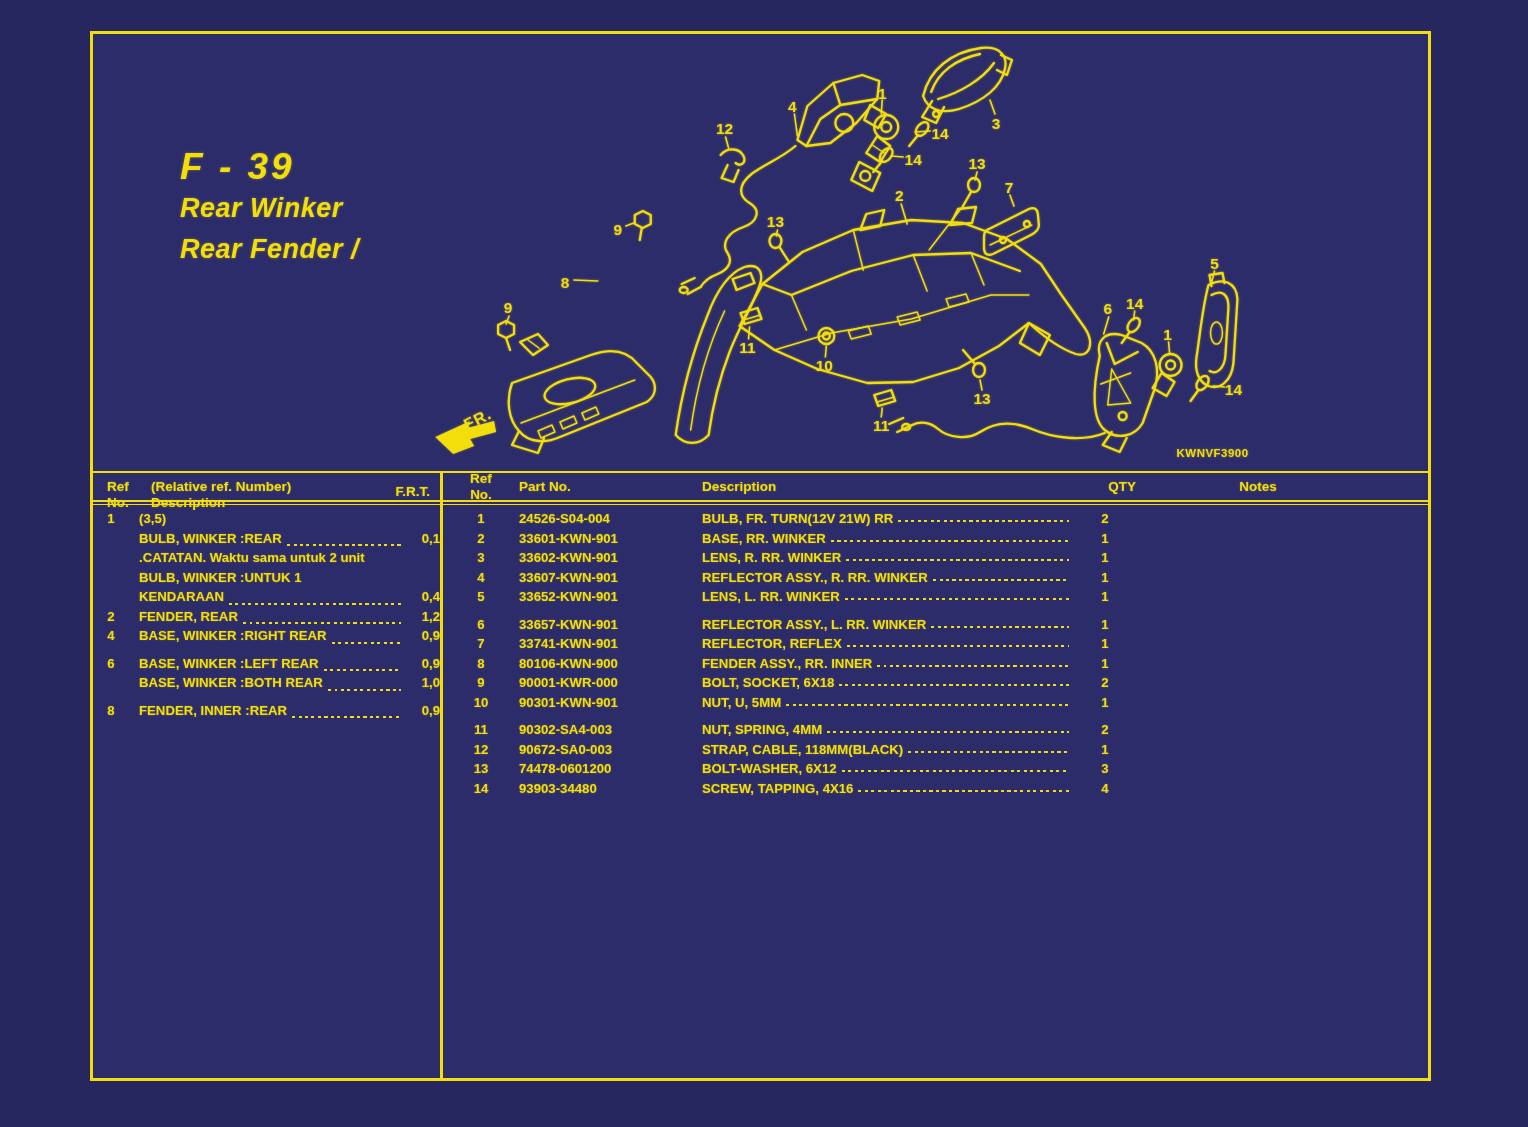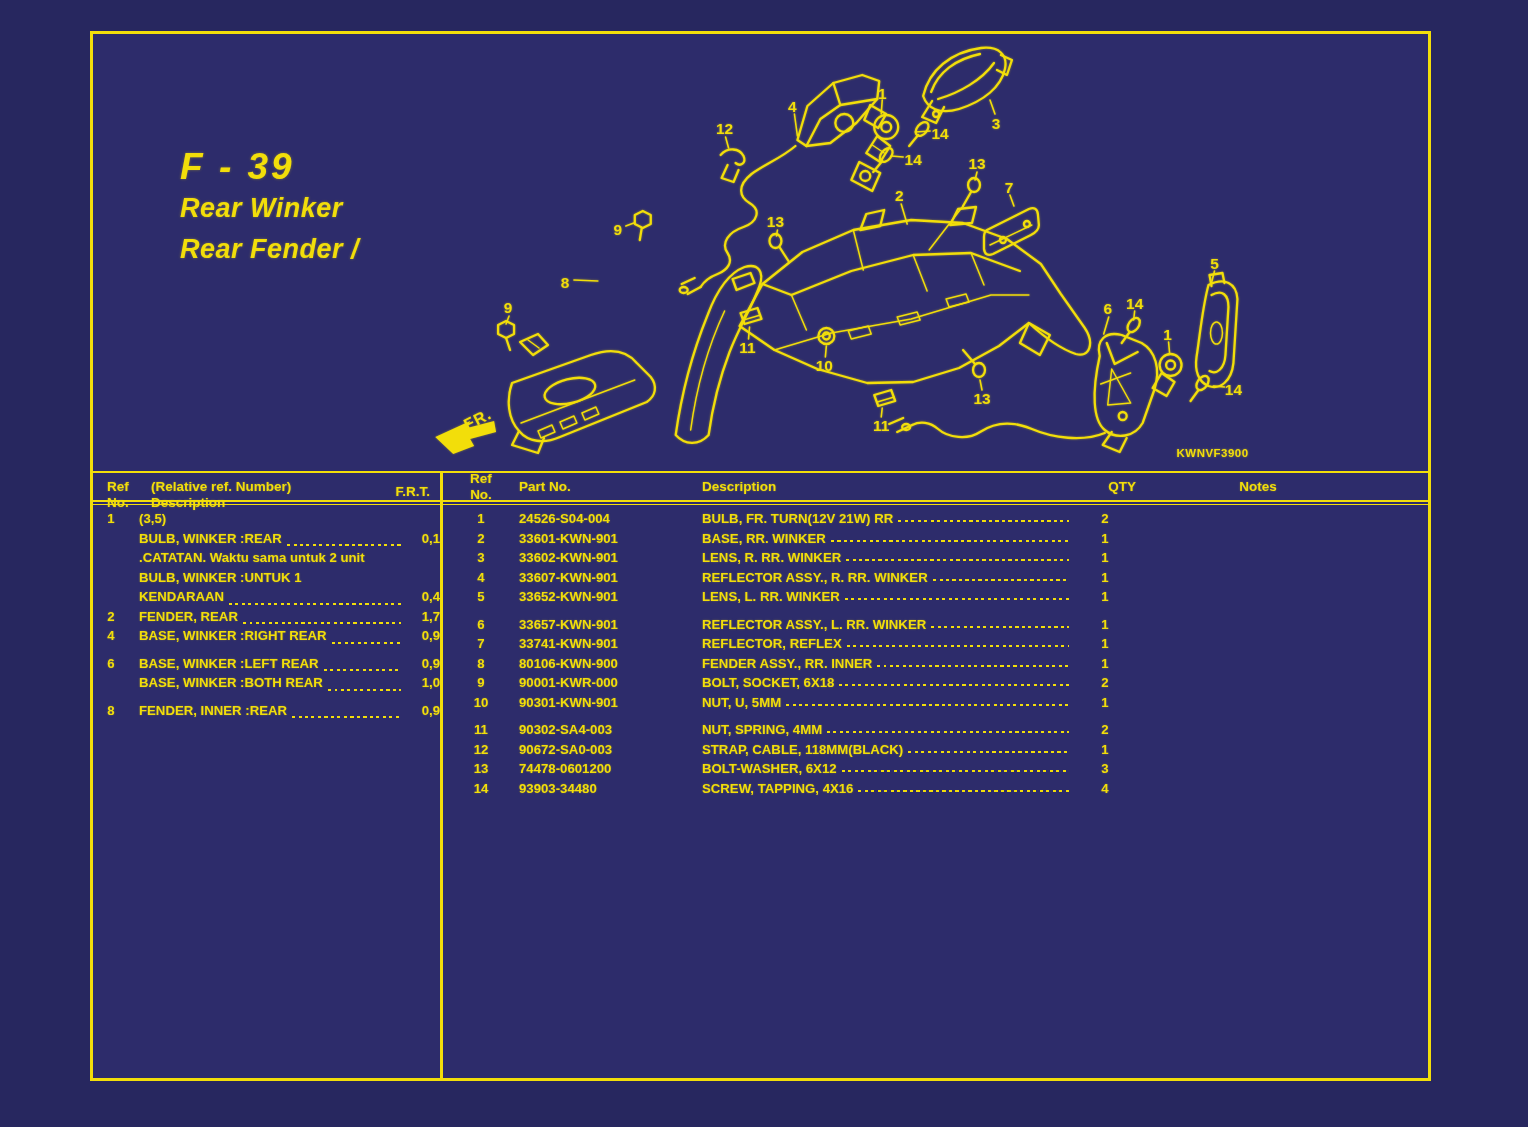--- a/index.html
+++ b/index.html
@@ -356,21 +356,21 @@
             <div class="lrow">
               <span class="lref"></span>
               <span class="ldesc">KENDARAAN</span>
               <span class="dots"></span>
               <span class="lfrt">0,4</span>
             </div>
             <div class="lrow">
               <span class="lref">2</span>
               <span class="ldesc">FENDER, REAR</span>
               <span class="dots"></span>
-              <span class="lfrt">1,7</span>
+              <span class="lfrt">1,2</span>
             </div>
             <div class="lrow">
               <span class="lref">4</span>
               <span class="ldesc">BASE, WINKER :RIGHT REAR</span>
               <span class="dots"></span>
               <span class="lfrt">0,9</span>
             </div>
             <div class="lrow gap">
               <span class="lref">6</span>
               <span class="ldesc">BASE, WINKER :LEFT REAR</span>

